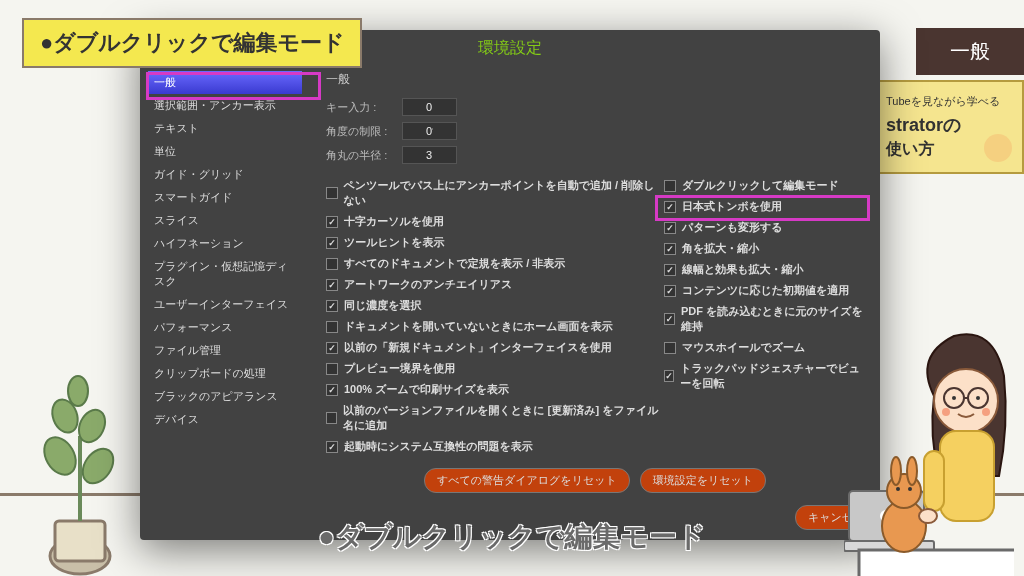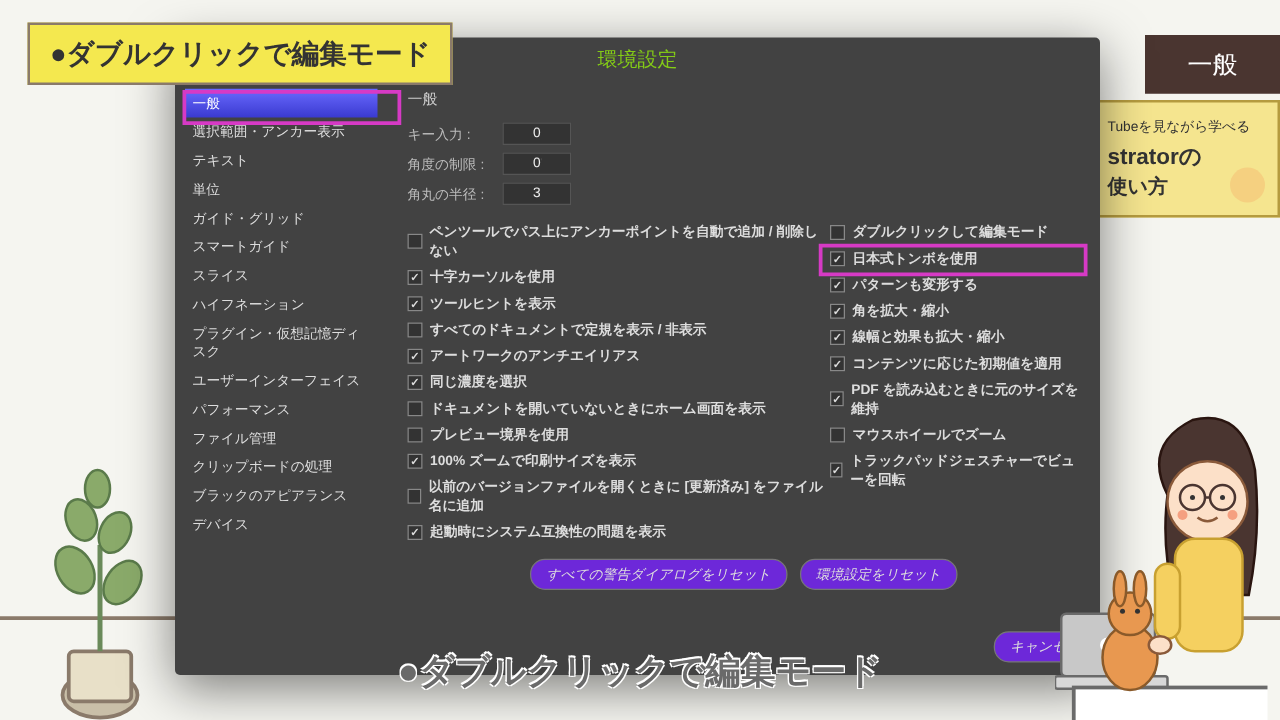--- a/index.html
+++ b/index.html
@@ -154,28 +154,27 @@
     }
     .cb.checked::after { content: "✓"; }
 
     .buttons-reset {
       display: flex;
       gap: 10px;
       justify-content: center;
       margin-top: 14px;
     }
     .btn {
-      background: #6d28d9;
+      background: #c2410c;
       border: 1px solid #777;
       color: #ddd;
       padding: 4px 12px;
       border-radius: 12px;
       font-size: 11px;
       cursor: pointer;
-      font-style: italic;
     }
 
     .dialog-footer {
       position: absolute;
       bottom: 10px;
       right: 14px;
       display: flex;
       gap: 8px;
     }
 
@@ -309,20 +308,24 @@
             </div>
             <div class="cb-item">
               <span class="cb checked"></span>
               <span>同じ濃度を選択</span>
             </div>
             <div class="cb-item">
               <span class="cb"></span>
               <span>ドキュメントを開いていないときにホーム画面を表示</span>
             </div>
             <div class="cb-item">
+              <span class="cb checked"></span>
+              <span>以前の「新規ドキュメント」インターフェイスを使用</span>
+            </div>
+            <div class="cb-item">
               <span class="cb"></span>
               <span>プレビュー境界を使用</span>
             </div>
             <div class="cb-item">
               <span class="cb checked"></span>
               <span>100% ズームで印刷サイズを表示</span>
             </div>
             <div class="cb-item">
               <span class="cb"></span>
               <span>以前のバージョンファイルを開くときに [更新済み] をファイル名に追加</span>

